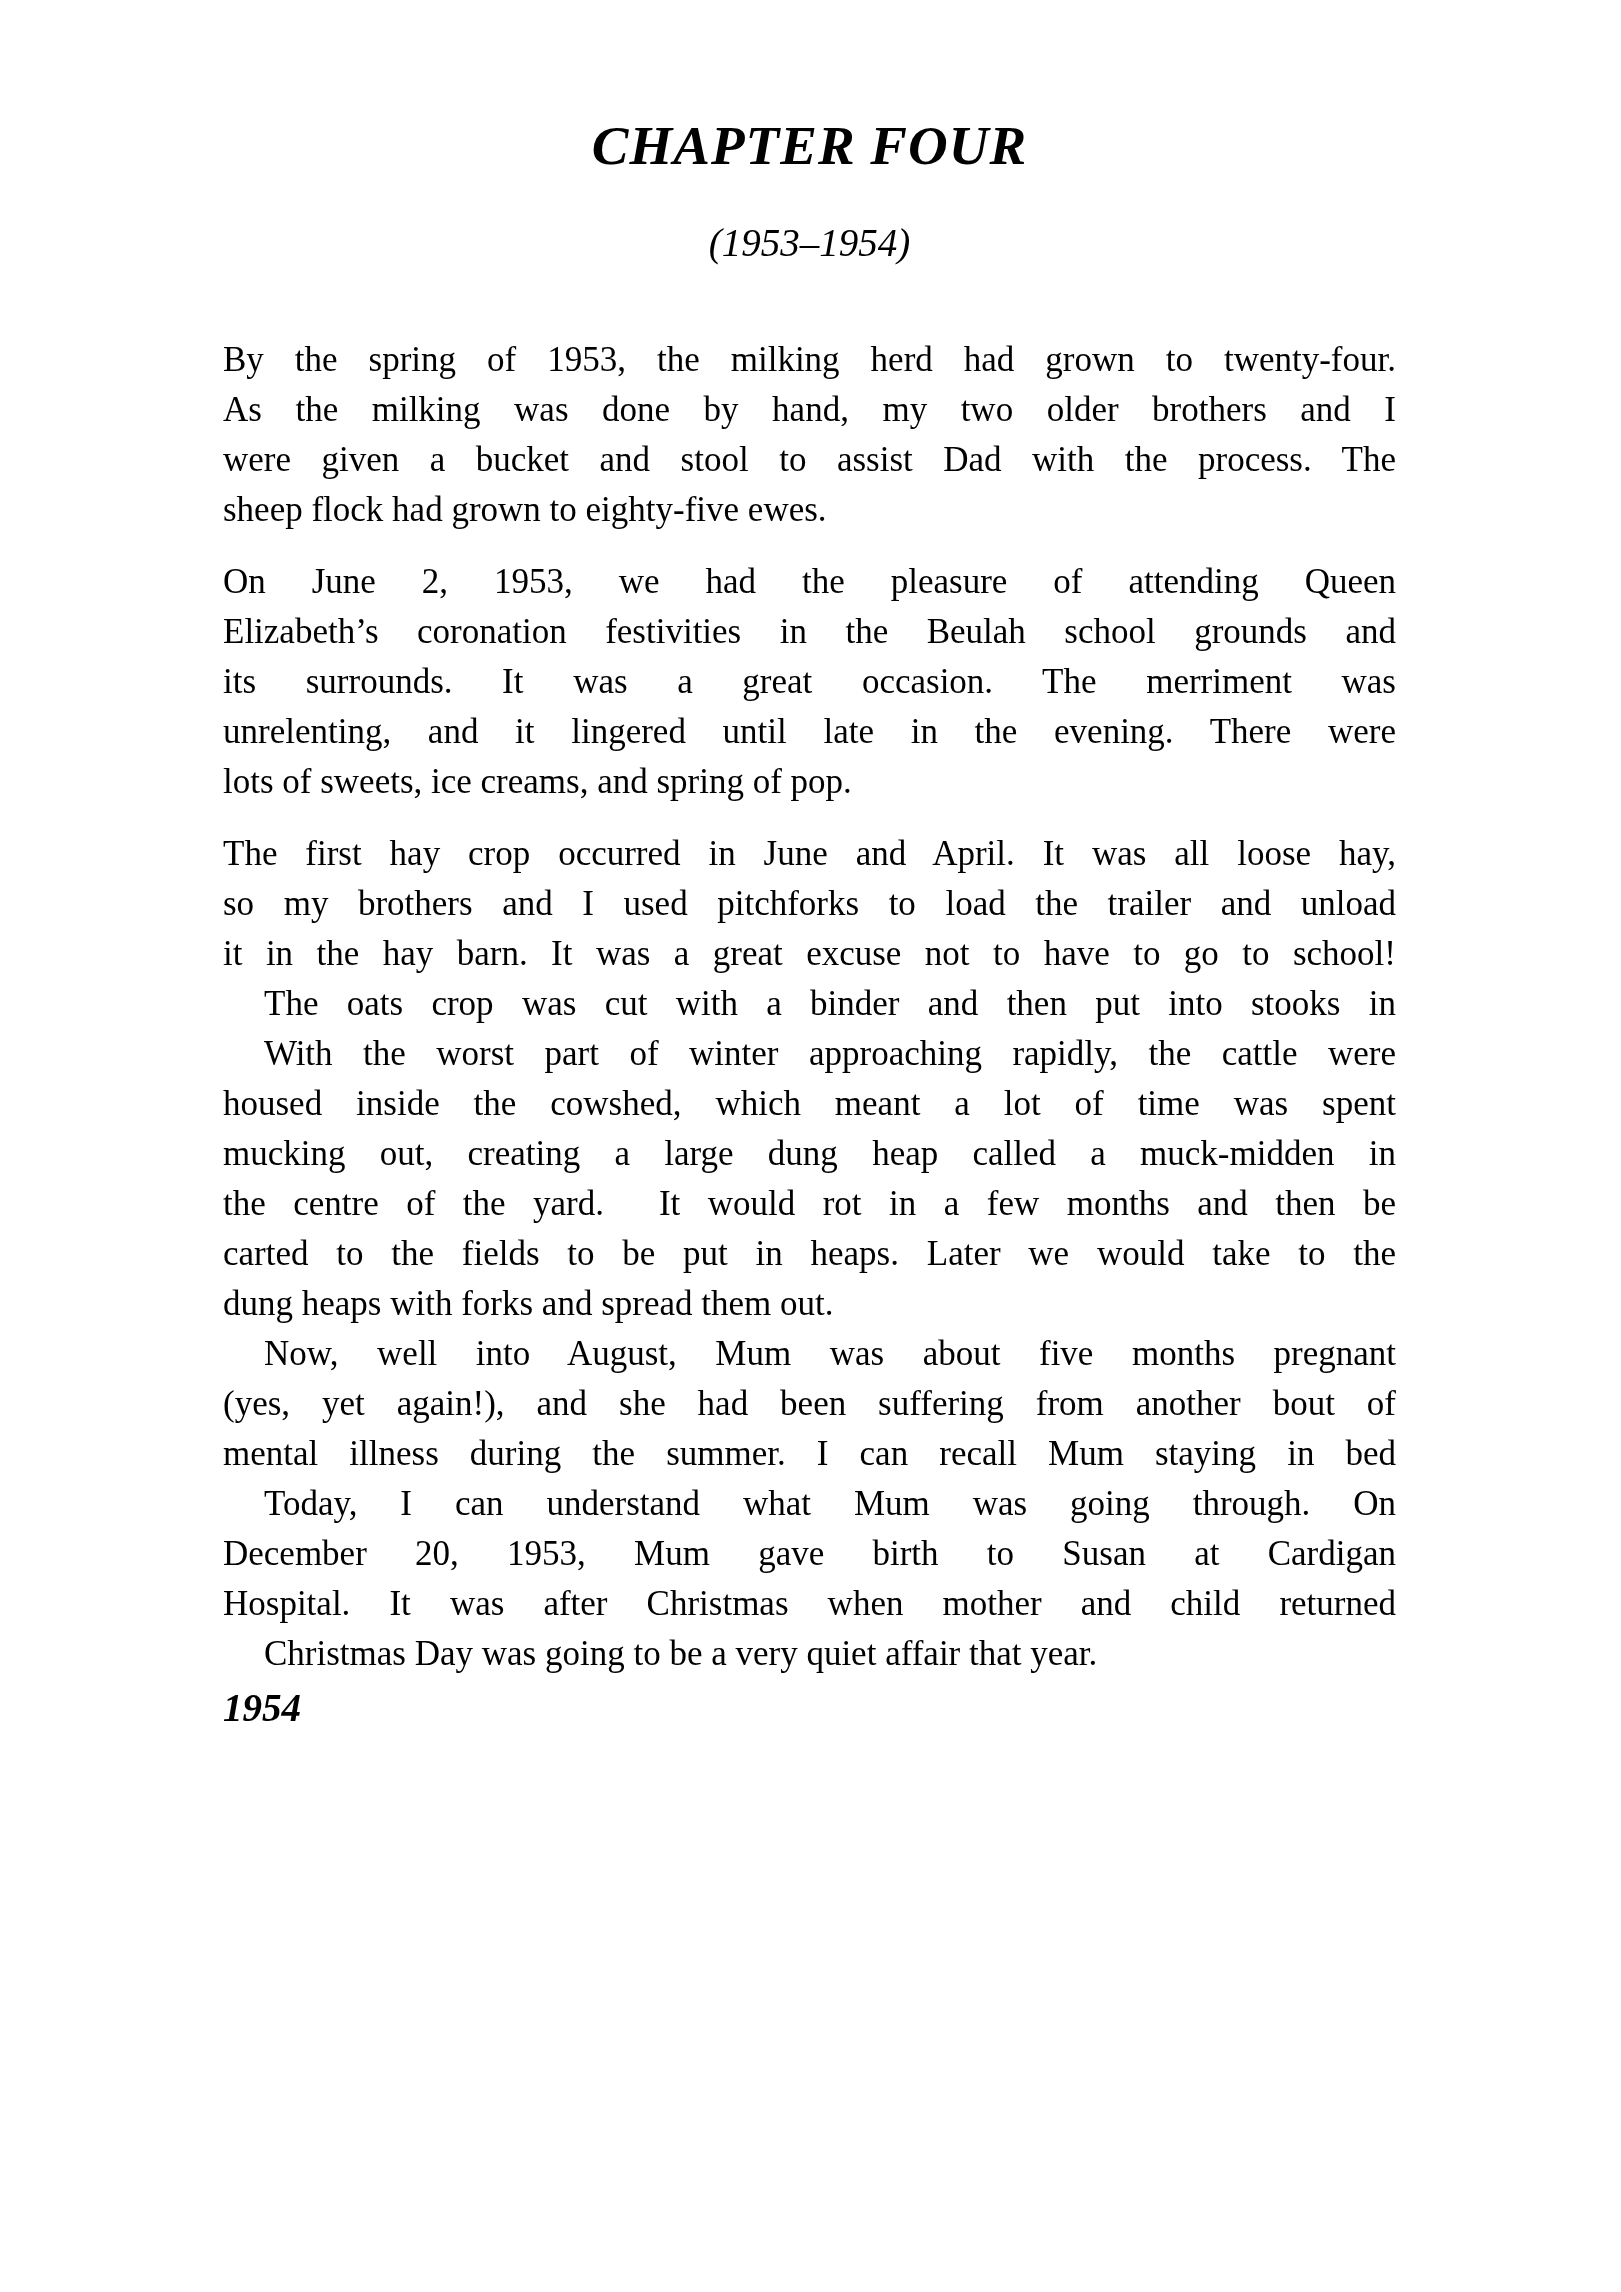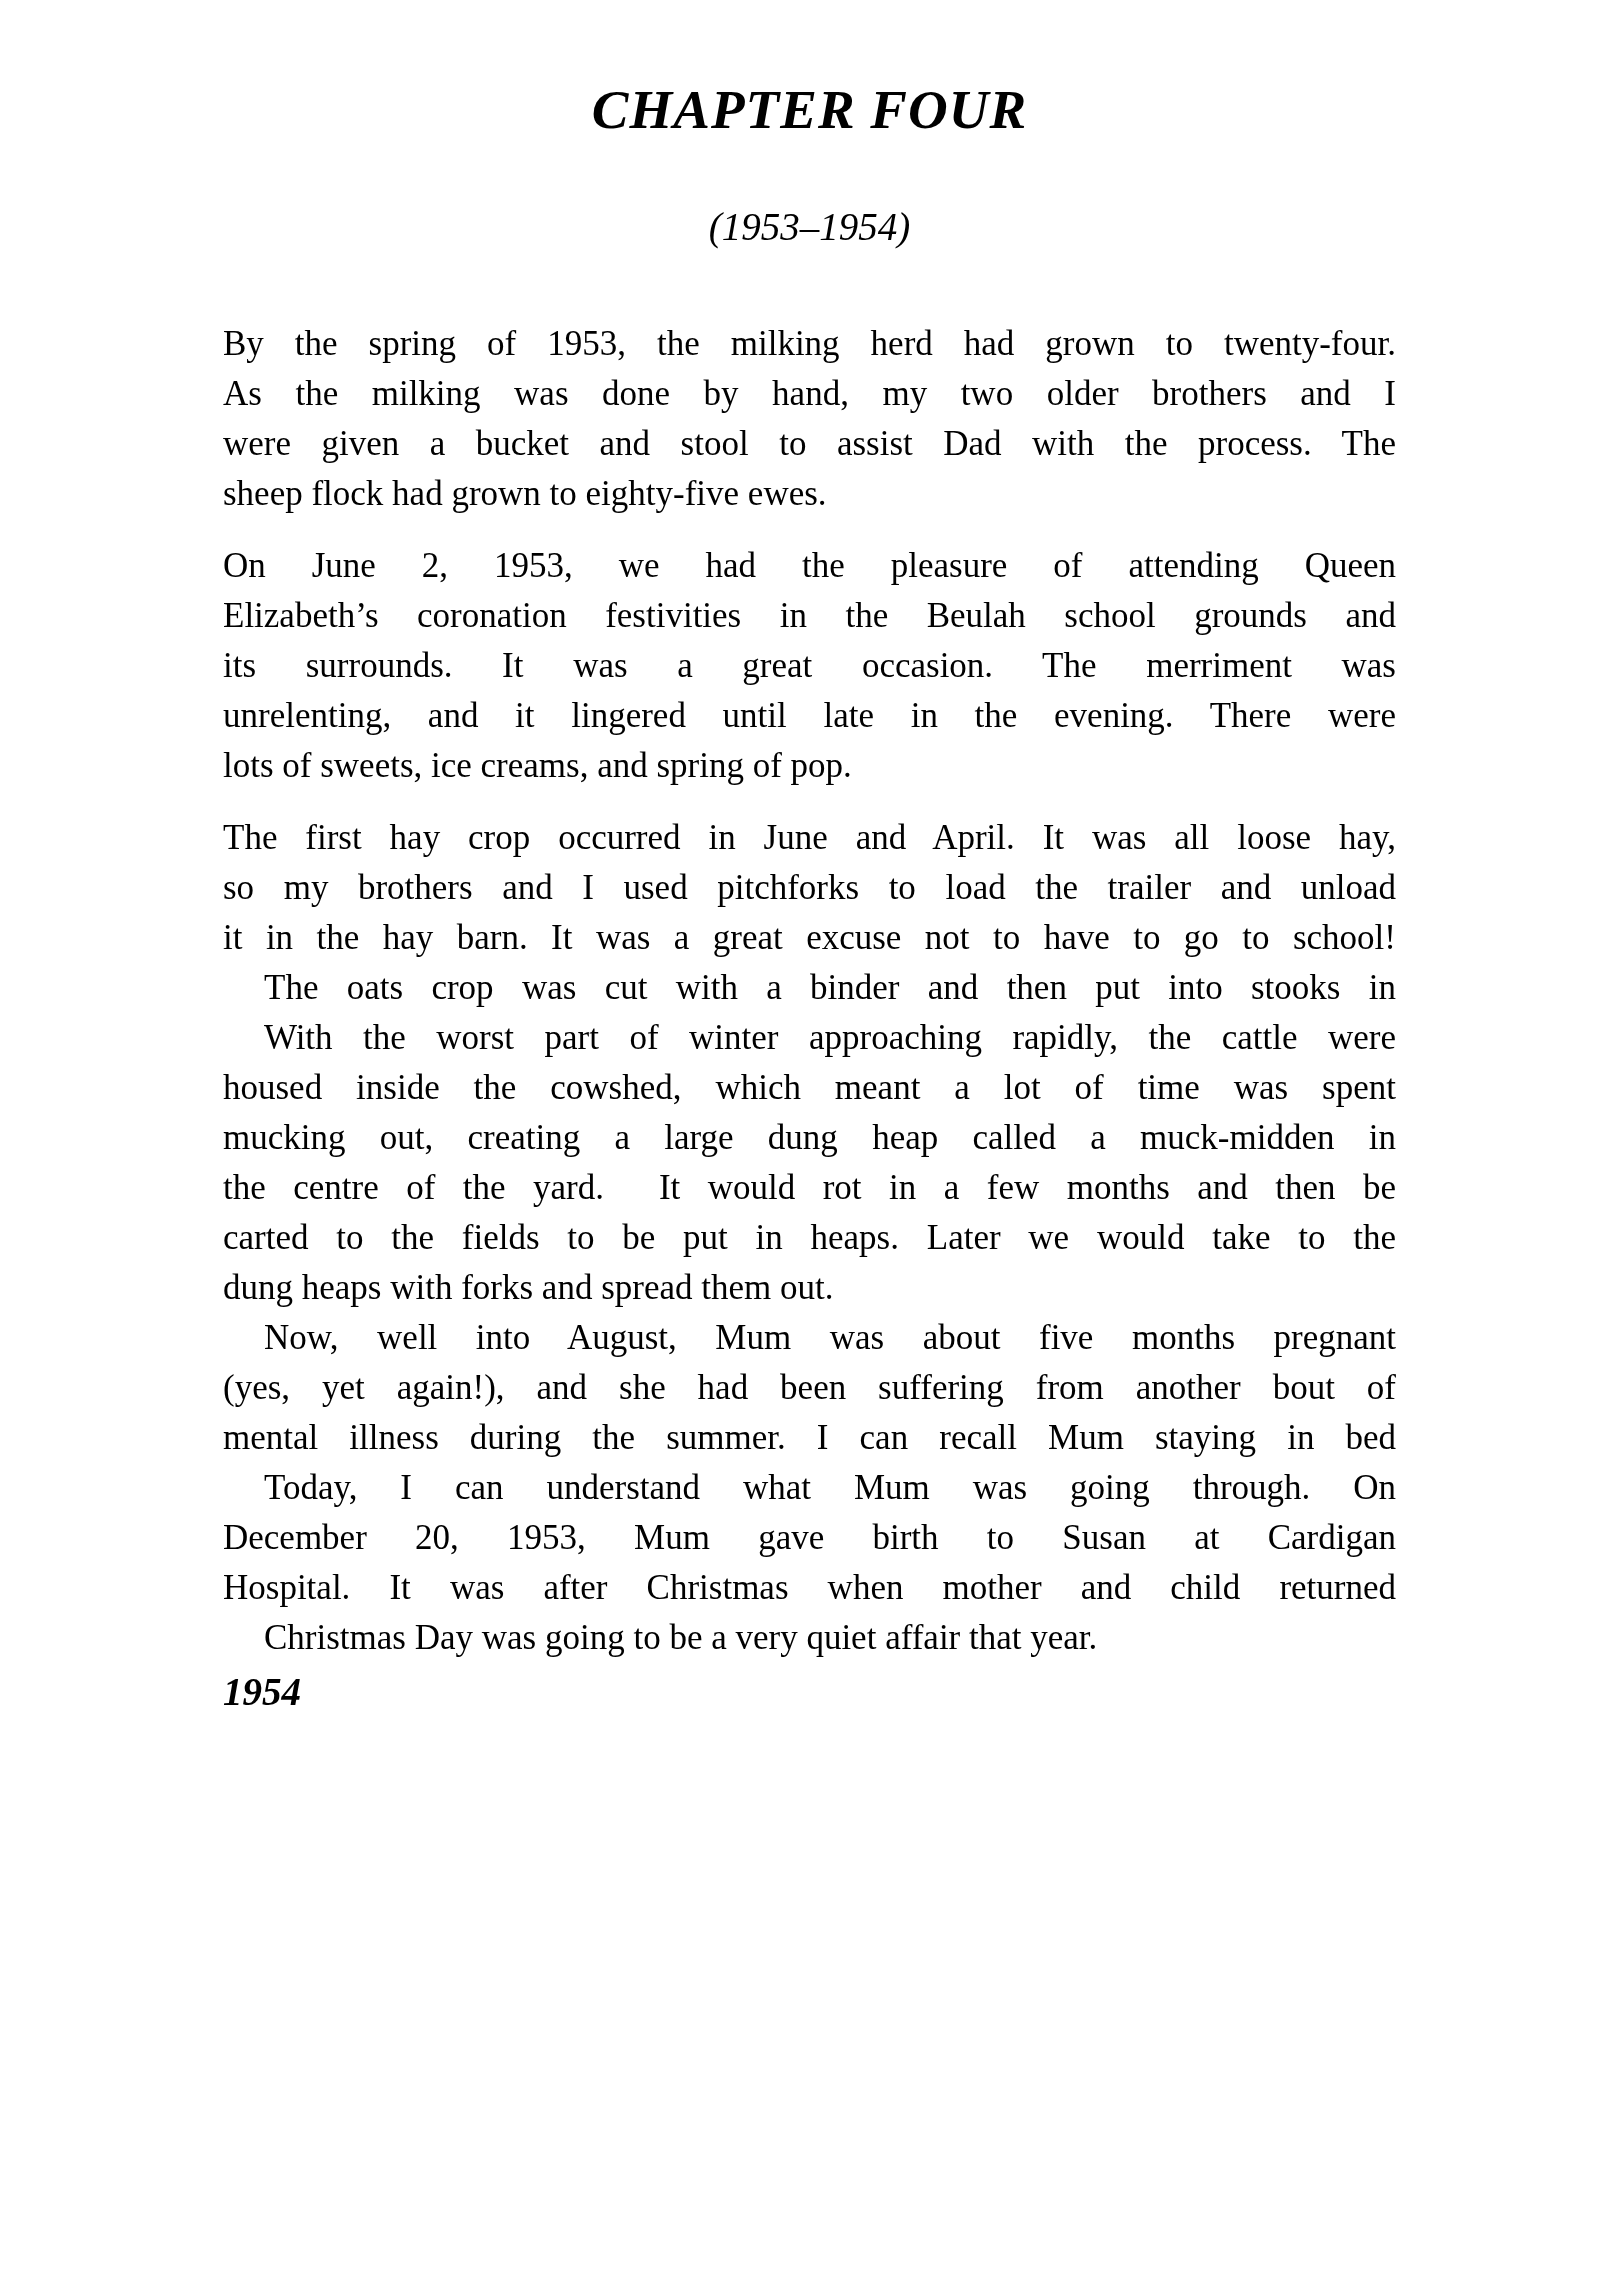--- a/index.html
+++ b/index.html
@@ -8,33 +8,33 @@
     height: 2293px;
     background: #ffffff;
     color: #000000;
     font-family: "Liberation Serif", serif;
     overflow: hidden;
   }
   .page {
     box-sizing: border-box;
     width: 1621px;
     height: 2293px;
-    padding: 82px 225px 0 223px;
+    padding: 118px 225px 0 223px;
   }
   .chapter-title {
     margin: 0;
     font-size: 55px;
     font-weight: bold;
     font-style: italic;
     text-align: center;
     line-height: 1.0;
     letter-spacing: 1px;
   }
   .chapter-subtitle {
-    margin-top: 70px;
+    margin-top: 50px;
     font-size: 39px;
     font-style: italic;
     text-align: center;
     line-height: 1.0;
   }
   .body-text {
     margin-top: 73px;
     font-size: 35px;
   }
   .para { margin: 0; }

